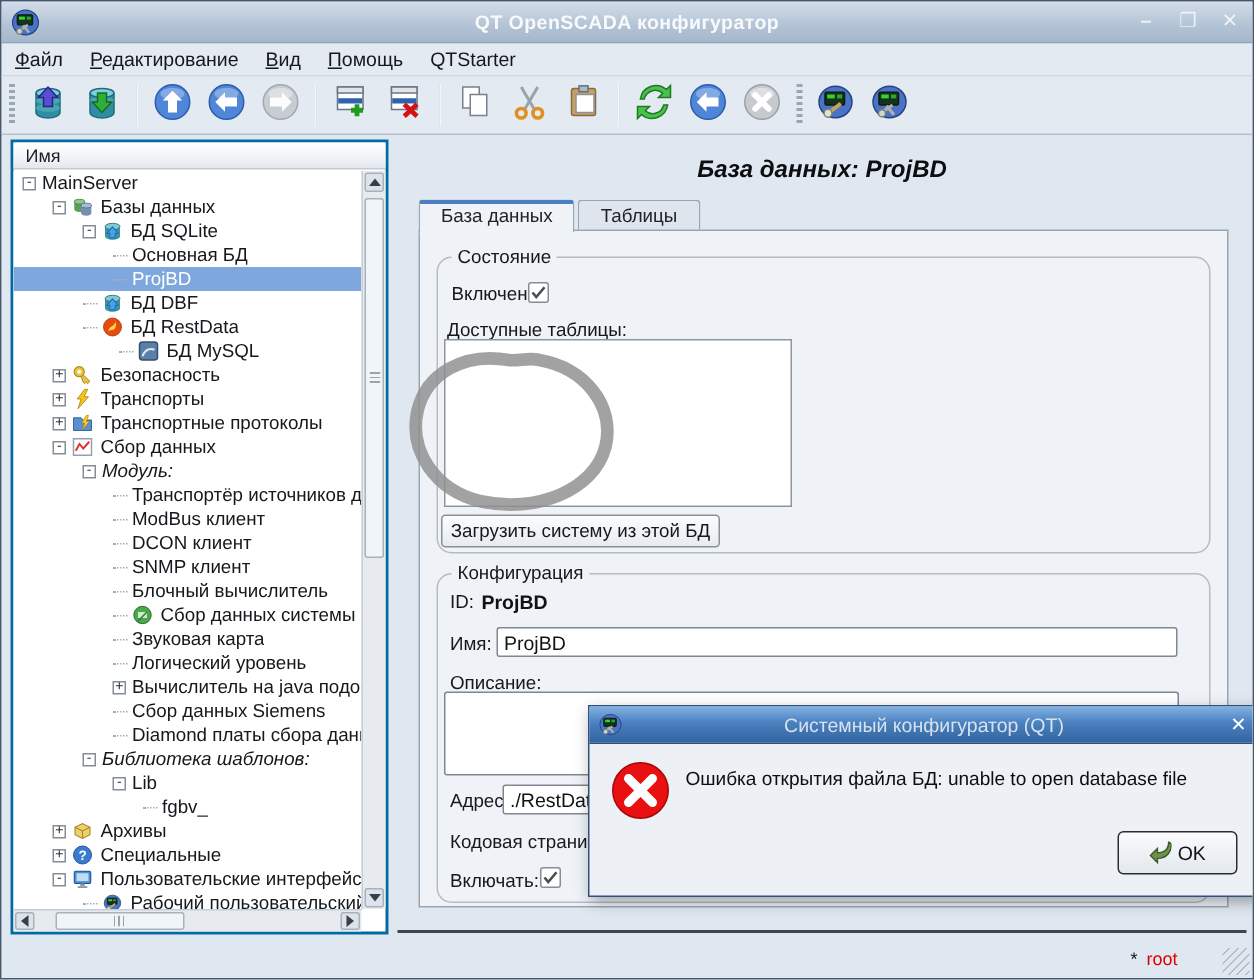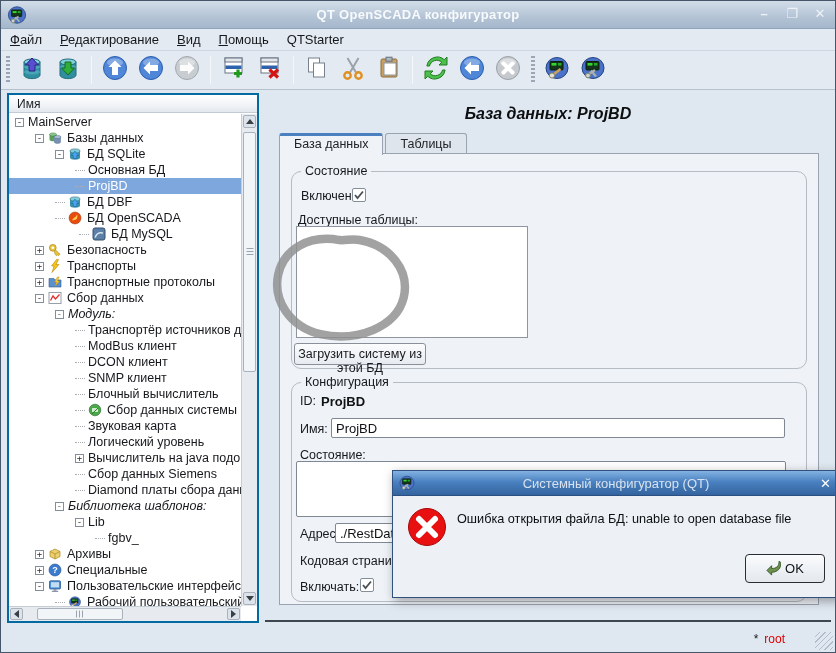--- a/index.html
+++ b/index.html
@@ -320,21 +320,21 @@
                 <path d="M5.2 11.5V8.5H3.2L7 4.2l3.8 4.3H8.8v3z" fill="#4aa3e8" stroke="#1d6db0" stroke-width=".7"></path>
               </svg></span>
             <span class="lbl">БД DBF</span>
           </div>
           <div class="trow" style="padding-left: 46px;">
             <span class="stub"></span>
             <span class="ticon"><svg viewBox="0 0 14 14">
                 <circle cx="7" cy="7" r="6" fill="#e84b10" stroke="#9c2f06" stroke-width=".5"></circle>
                 <path d="M4.2 9.5c.8-3 4-3 4.8-6 .9 1.8.2 3.8-.9 5.1z" fill="#ffd24a"></path>
               </svg></span>
-            <span class="lbl">БД OpenSCADA</span>
+            <span class="lbl">БД RestData</span>
           </div>
           <div class="trow" style="padding-left: 46px; margin-left: 24px;">
             <span class="stub"></span>
             <span class="ticon"><svg viewBox="0 0 14 14">
                 <rect x="1" y="1" width="12" height="12" rx="2" fill="#5b7fa6" stroke="#34506e"></rect>
                 <path d="M3 10.5C4.8 6 8 5 11 6.2" stroke="#dce8f2" fill="none" stroke-width="1.4"></path>
               </svg></span>
             <span class="lbl">БД MySQL</span>
           </div>
           <div class="trow" style="padding-left: 26px;">
@@ -513,30 +513,30 @@
         <span class="gtitle">Состояние</span>
       </div>
       <span class="flabel" style="left:36px;top:96px;">Включен:</span>
       <span class="checkbox checked" style="left:87px;top:95px;">
         <svg viewBox="0 0 12 12">
             <polyline points="2,6 4.5,9 10,2.5" fill="none" stroke="#4a4f55" stroke-width="1.8"></polyline>
           </svg>
       </span>
       <span class="flabel" style="left:33px;top:120px;">Доступные таблицы:</span>
       <div class="listbox" style="left:31px;top:133px;width:232px;height:112px;"></div>
-      <div class="qbtn" style="left:29px;top:250px;width:132px;height:22px;">Загрузить систему из этой БД</div>
+      <div class="qbtn" style="left:29px;top:250px;width:186px;height:22px;">Загрузить систему из этой БД</div>
 
       <div class="group" style="left:26px;top:289px;width:516px;height:220px;">
         <span class="gtitle">Конфигурация</span>
       </div>
       <span class="flabel" style="left:35px;top:301px;">ID:</span>
       <span class="idval" style="left:56px;top:301px;">ProjBD</span>
       <span class="flabel" style="left:35px;top:329px;">Имя:</span>
       <input class="field" style="left: 66px; top: 325px; width: 454px;" value="ProjBD">
-      <span class="flabel" style="left:35px;top:355px;">Состояние:</span>
+      <span class="flabel" style="left:35px;top:355px;">Описание:</span>
       <textarea class="field" style="left: 31px; top: 368px; width: 490px; height: 56px;"></textarea>
       <span class="flabel" style="left:35px;top:434px;">Адрес:</span>
       <input class="field" style="left: 70px; top: 430px; width: 450px;" value="./RestData/Proj.db">
       <span class="flabel" style="left:35px;top:461px;">Кодовая страница:</span>
       <input class="field" style="left: 136px; top: 457px; width: 384px;" value="UTF-8">
       <span class="flabel" style="left:35px;top:487px;">Включать:</span>
       <span class="checkbox checked" style="left:95px;top:485px;">
         <svg viewBox="0 0 12 12">
             <polyline points="2,6 4.5,9 10,2.5" fill="none" stroke="#4a4f55" stroke-width="1.8"></polyline>
           </svg>

